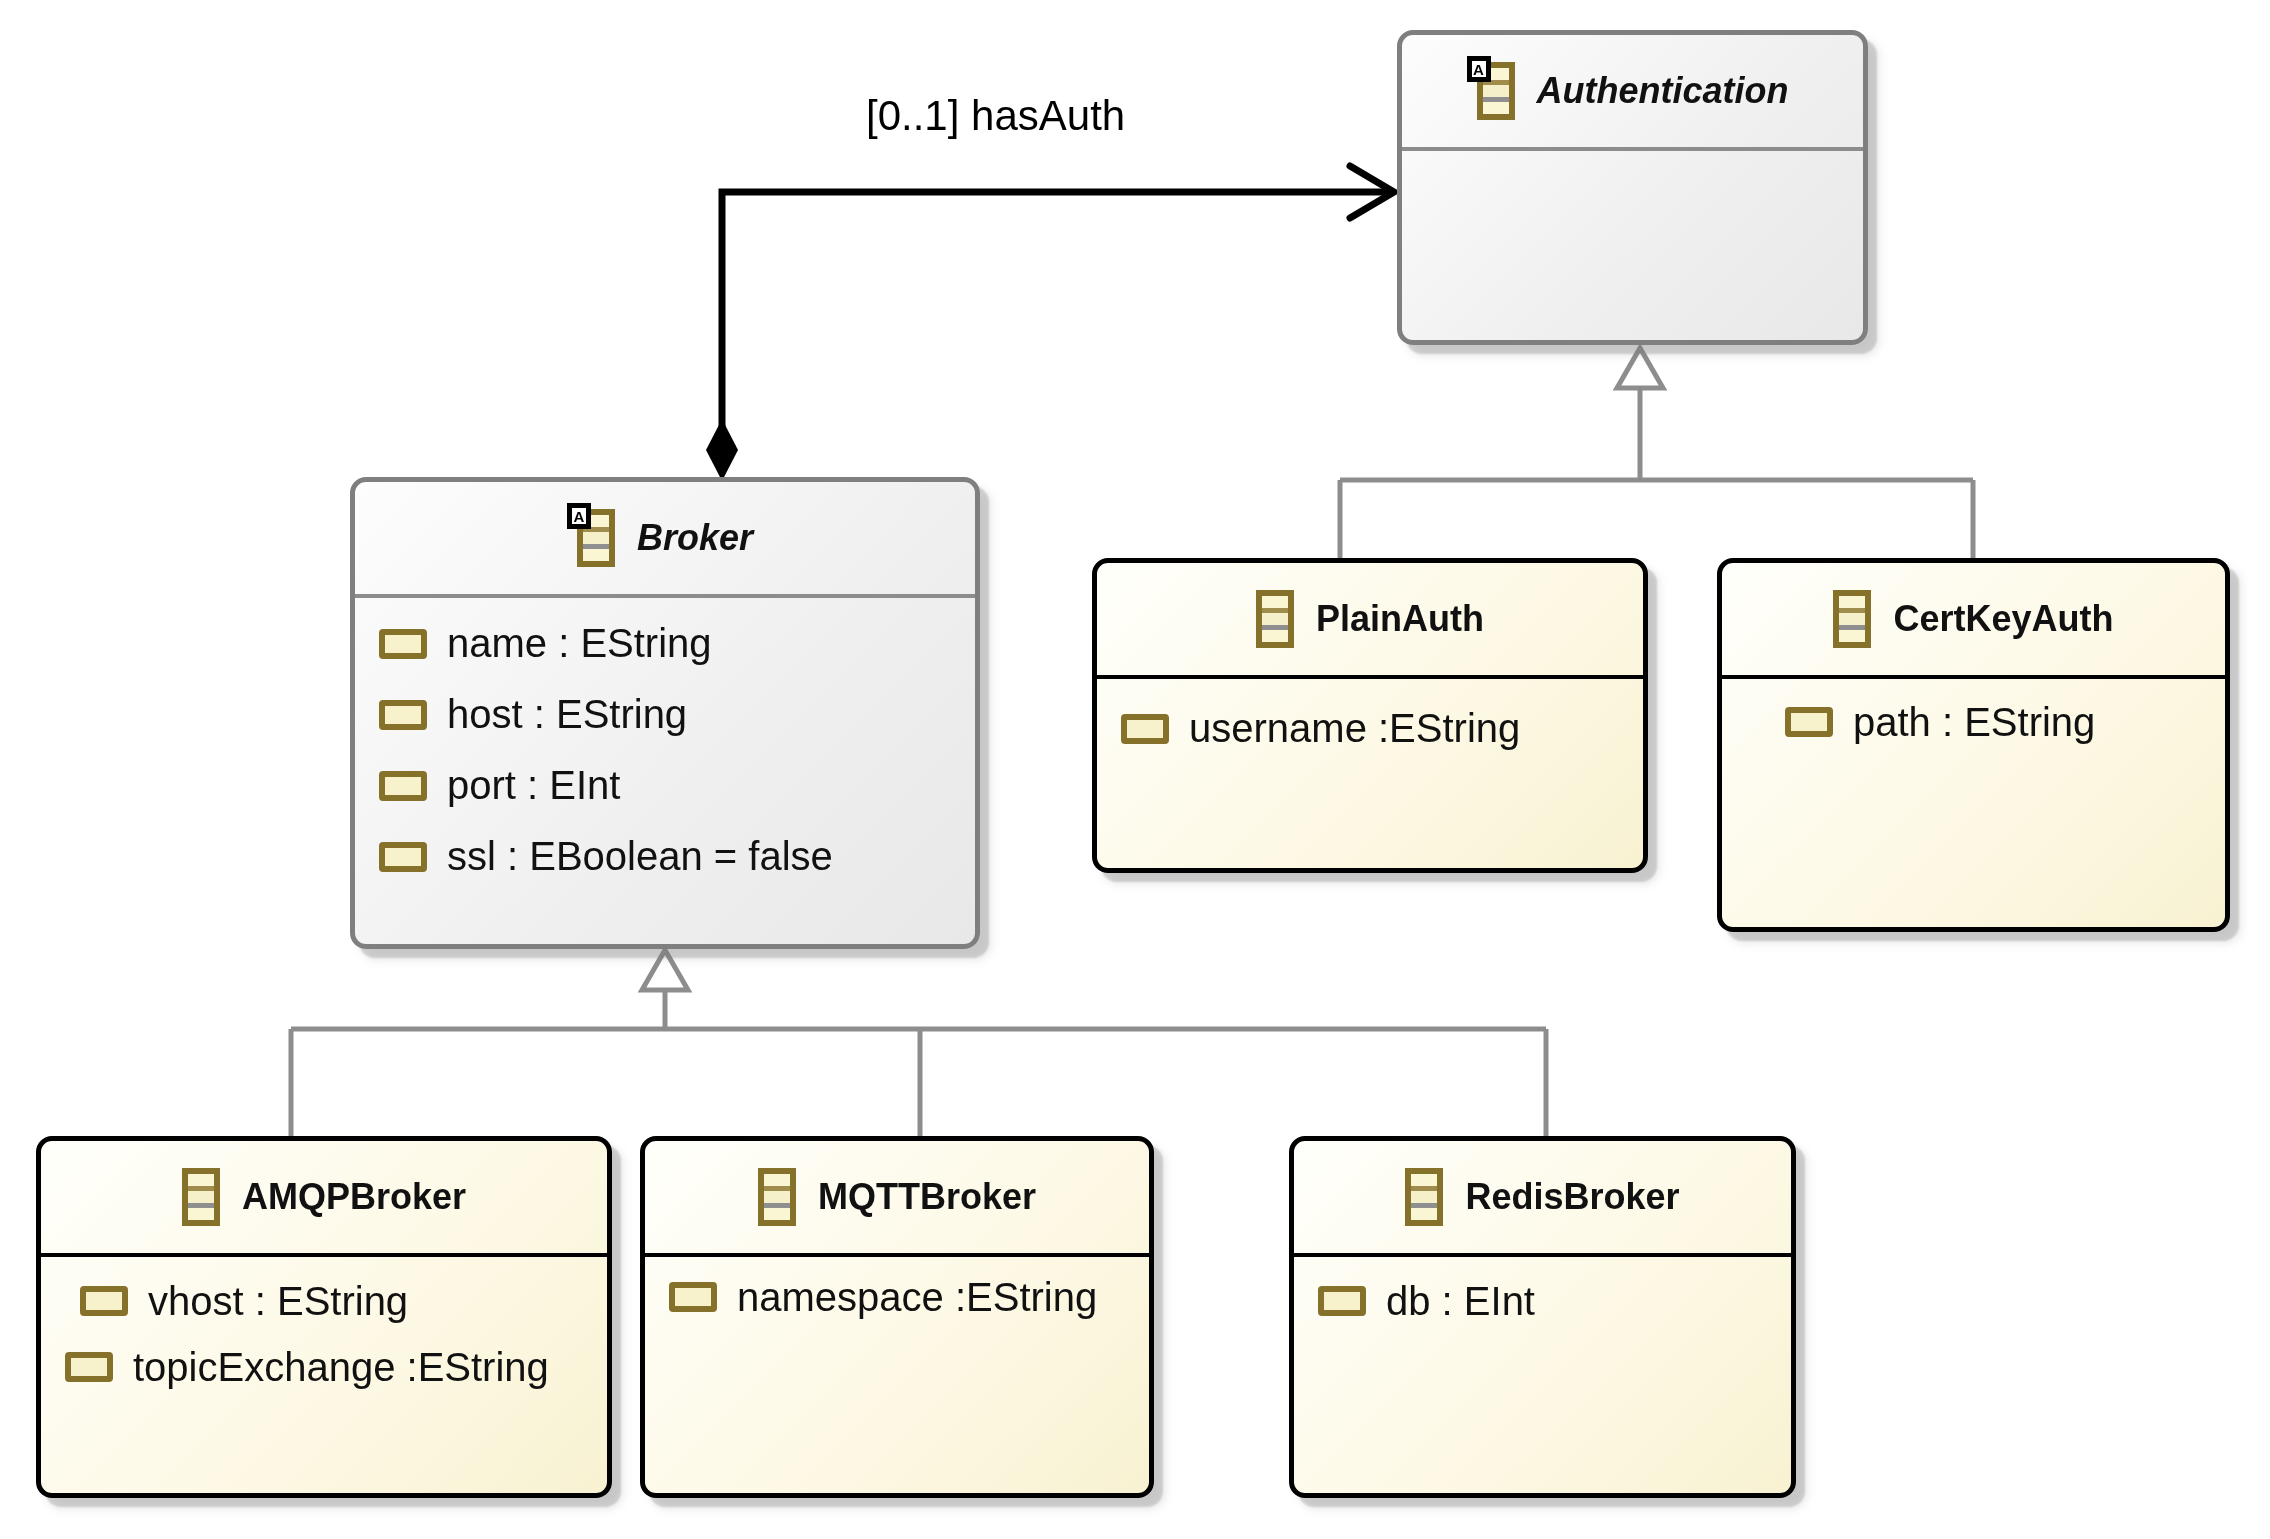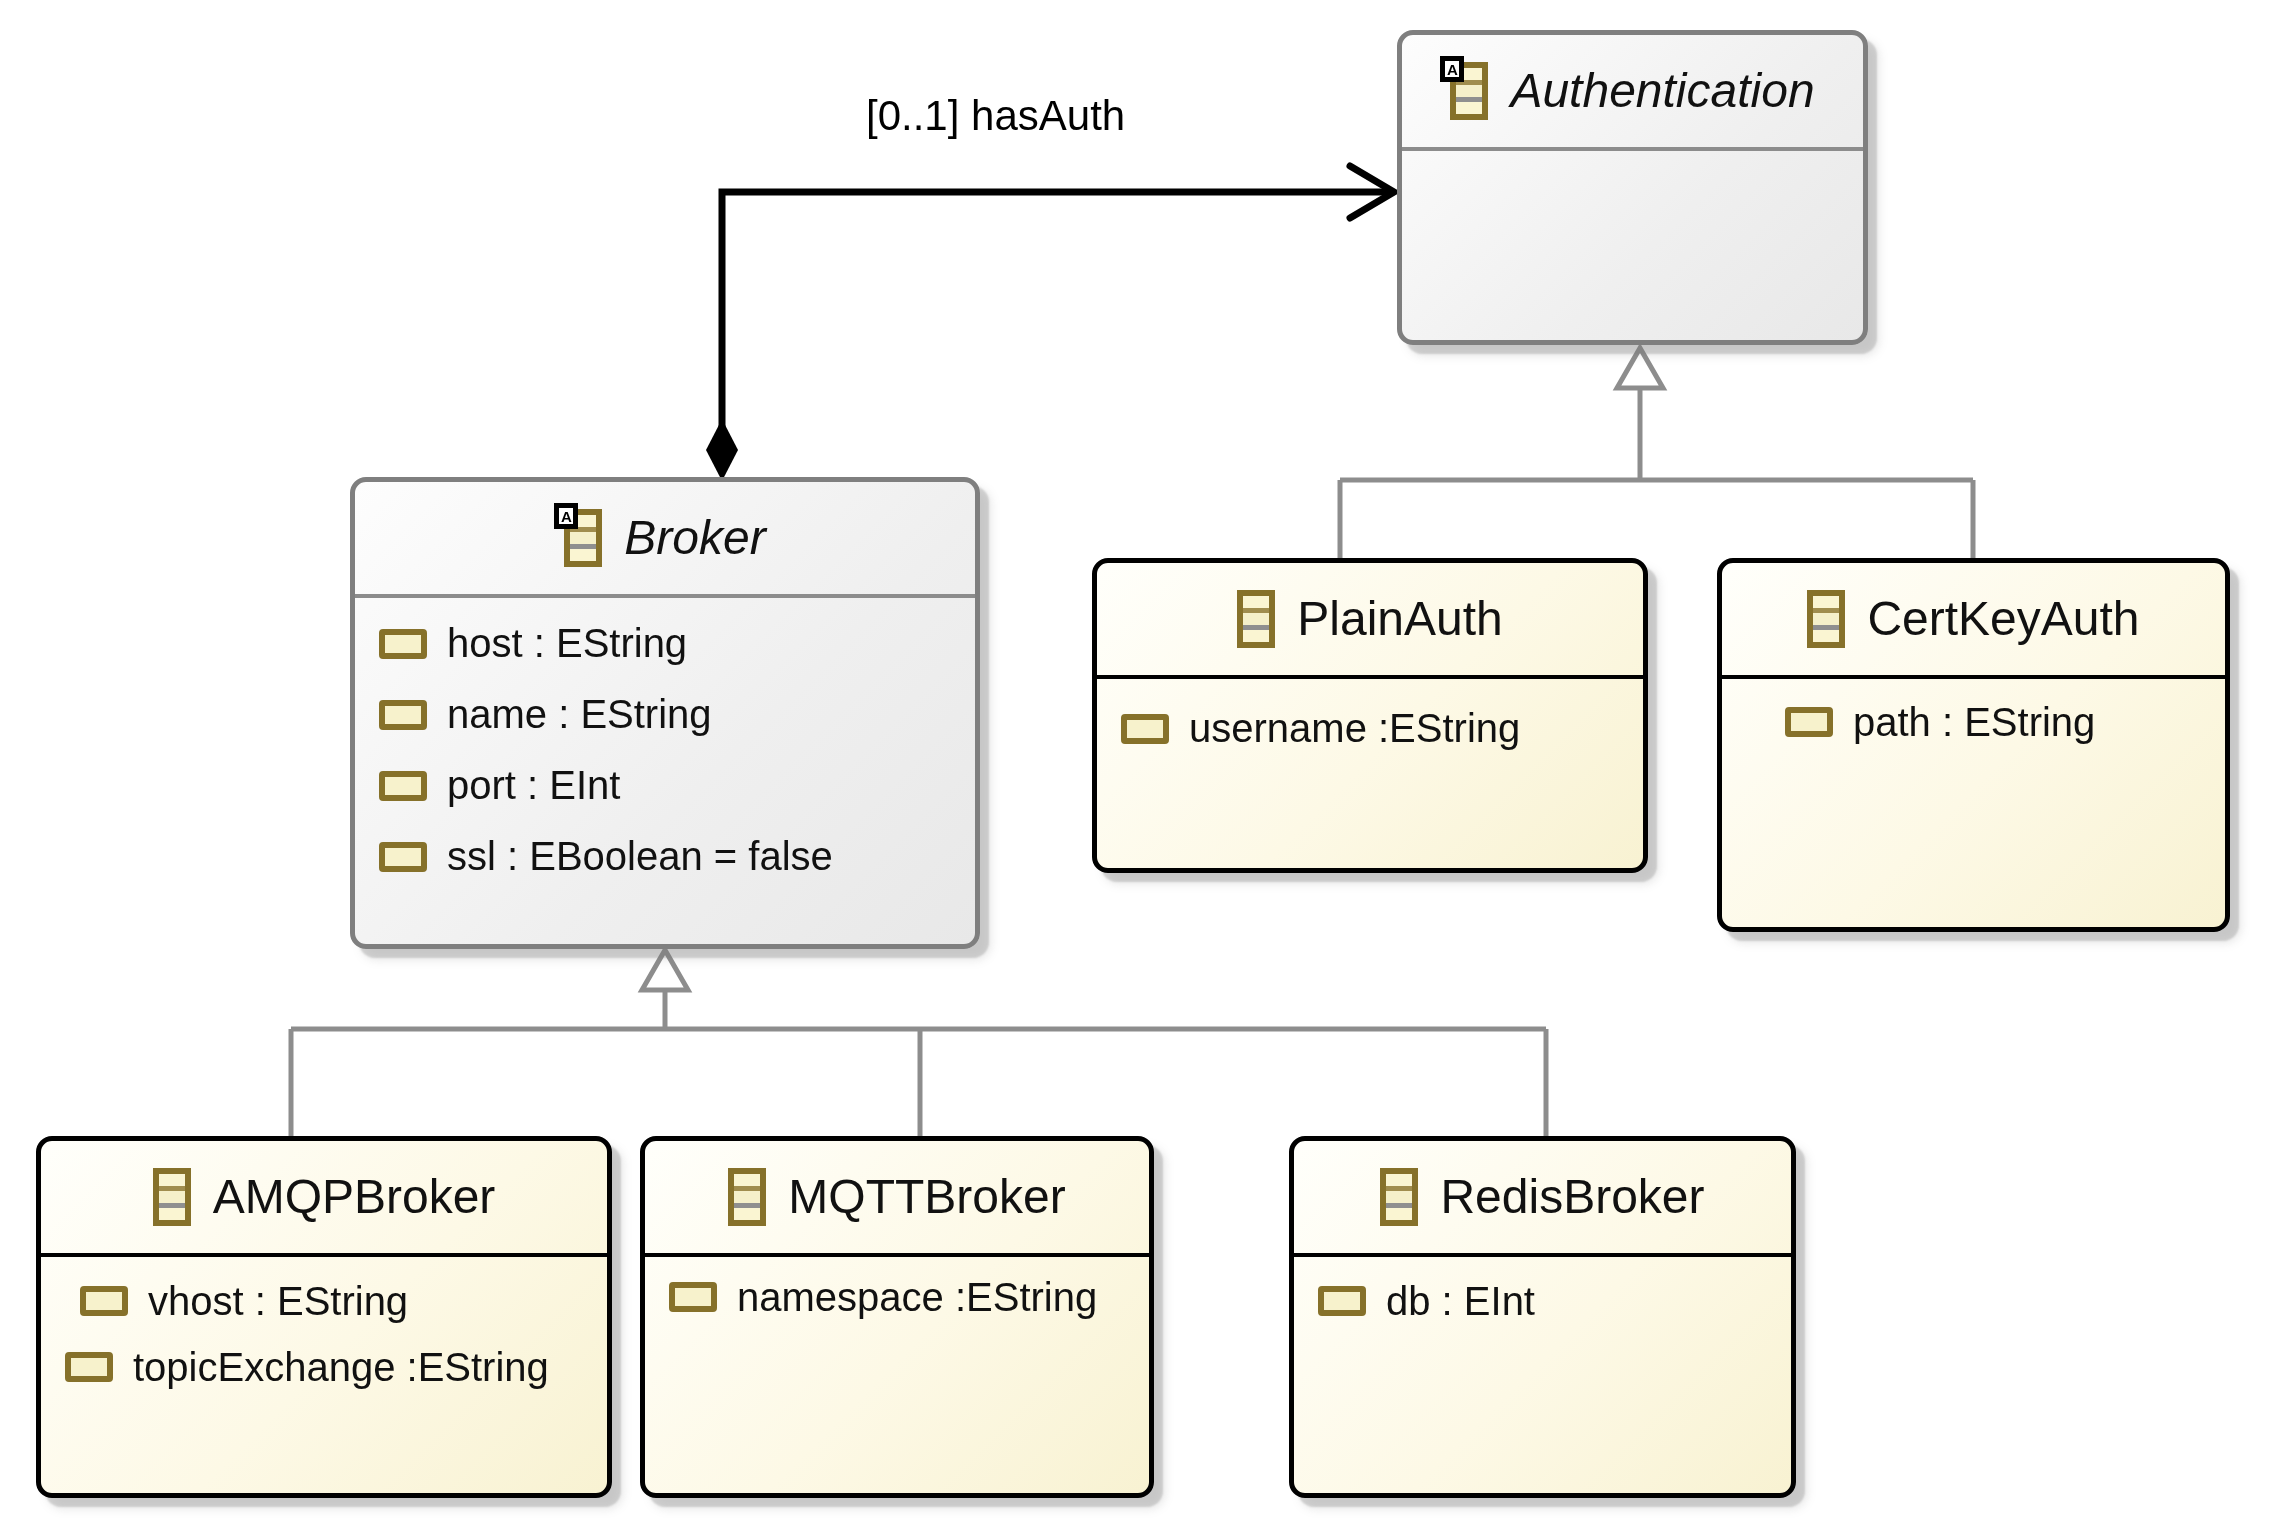--- a/index.html
+++ b/index.html
@@ -18,21 +18,21 @@
   }
   .uml-box.abstract{
     border-color:#7f7f7f;
     background:linear-gradient(135deg,#fdfdfd 0%,#efefef 60%,#e8e8e8 100%);
   }
   .uml-title{
     height:112px;display:flex;align-items:center;justify-content:center;gap:22px;
     border-bottom:4px solid #000000;
   }
   .uml-box.abstract .uml-title{border-bottom-color:#8c8c8c;}
-  .title-text{font-size:48px;line-height:44px;white-space:nowrap;}
+  .title-text{font-size:36px;line-height:44px;white-space:nowrap;font-weight:bold;}
   .uml-box.abstract .title-text{font-style:italic;}
 
   
   .eclass-icon{
     position:relative;width:38px;height:58px;box-sizing:border-box;
     border:6px solid #86712a;
     background:linear-gradient(to bottom,
       #faf5d2 0px,#faf5d2 12px,
       #a08d4e 12px,#a08d4e 17px,
       #f5f0ca 17px,#f5f0ca 29px,
@@ -112,25 +112,25 @@
   <div class="uml-box abstract" style="left:350px;top:477px;width:630px;height:472px;">
     <div class="uml-title">
       <span class="eclass-icon">
         <span class="abstract-badge">A</span>
       </span>
       <span class="title-text">Broker</span>
     </div>
     <div class="uml-body body-broker">
       <div class="attr-row single">
         <span class="eattr-icon"></span>
+        <span class="attr-text">name : EString</span>
+      </div>
+      <div class="attr-row single">
+        <span class="eattr-icon"></span>
         <span class="attr-text">host : EString</span>
-      </div>
-      <div class="attr-row single">
-        <span class="eattr-icon"></span>
-        <span class="attr-text">name : EString</span>
       </div>
       <div class="attr-row single">
         <span class="eattr-icon"></span>
         <span class="attr-text">port : EInt</span>
       </div>
       <div class="attr-row single">
         <span class="eattr-icon"></span>
         <span class="attr-text">ssl : EBoolean = false</span>
       </div>
     </div>

